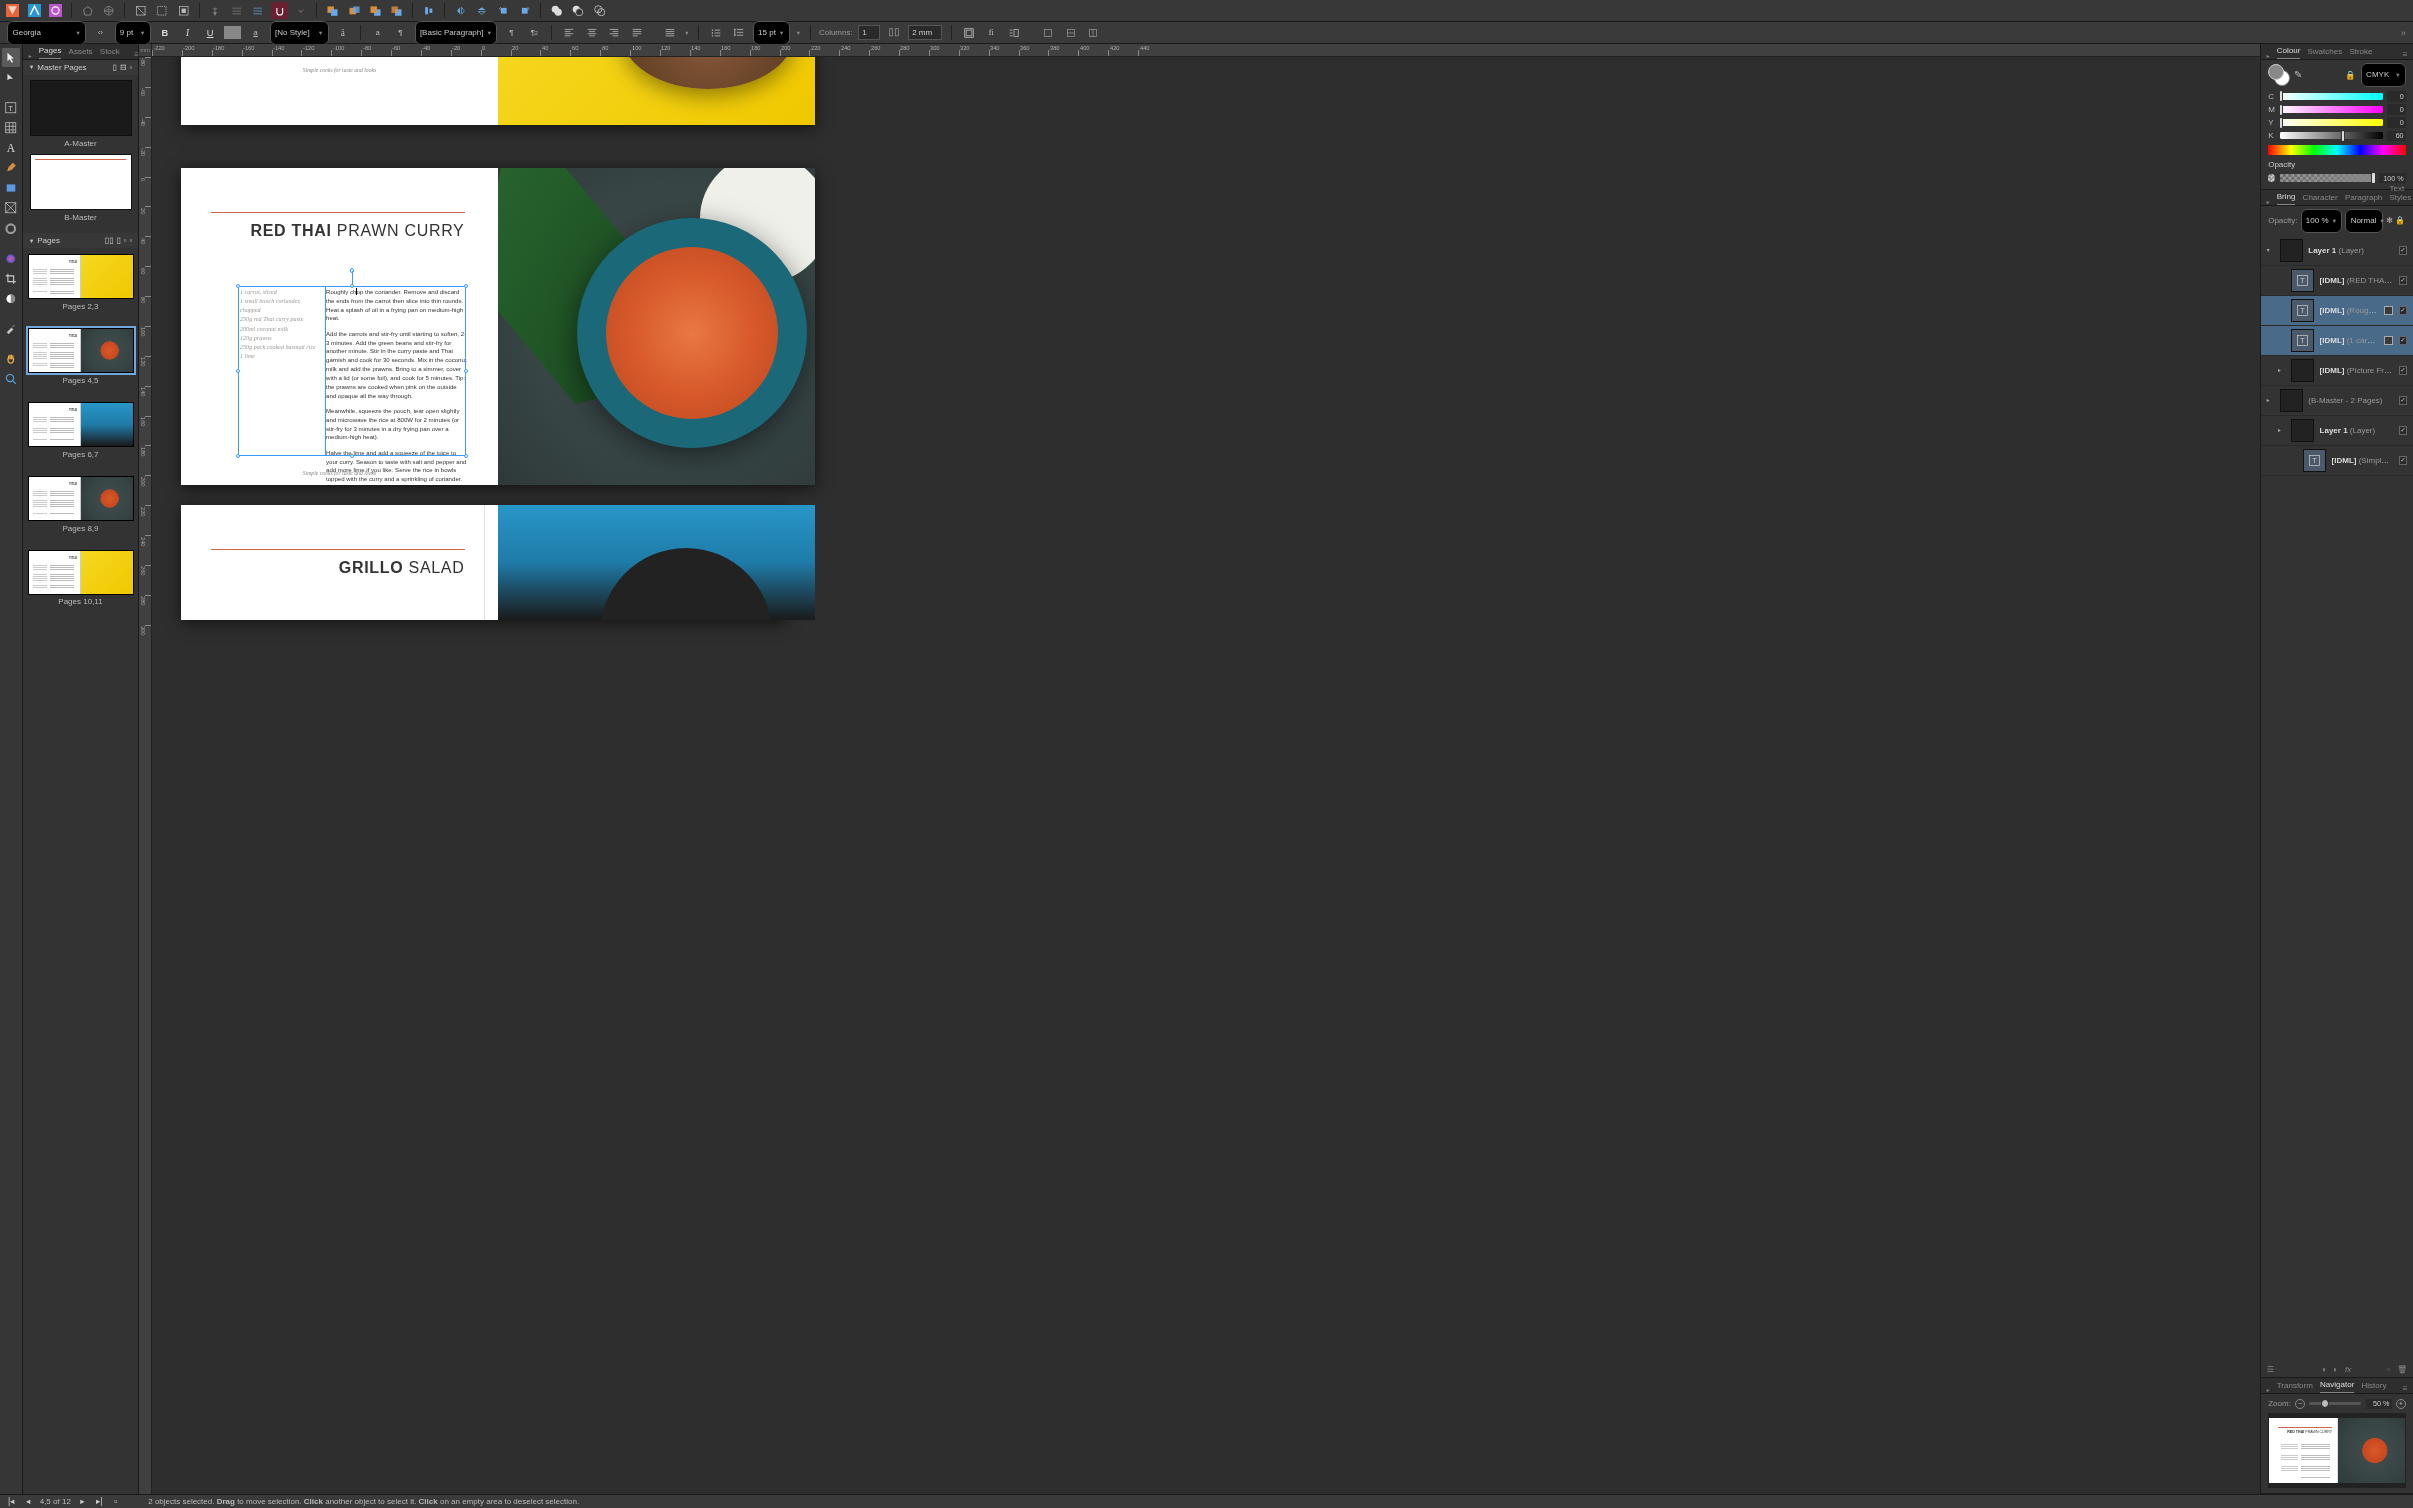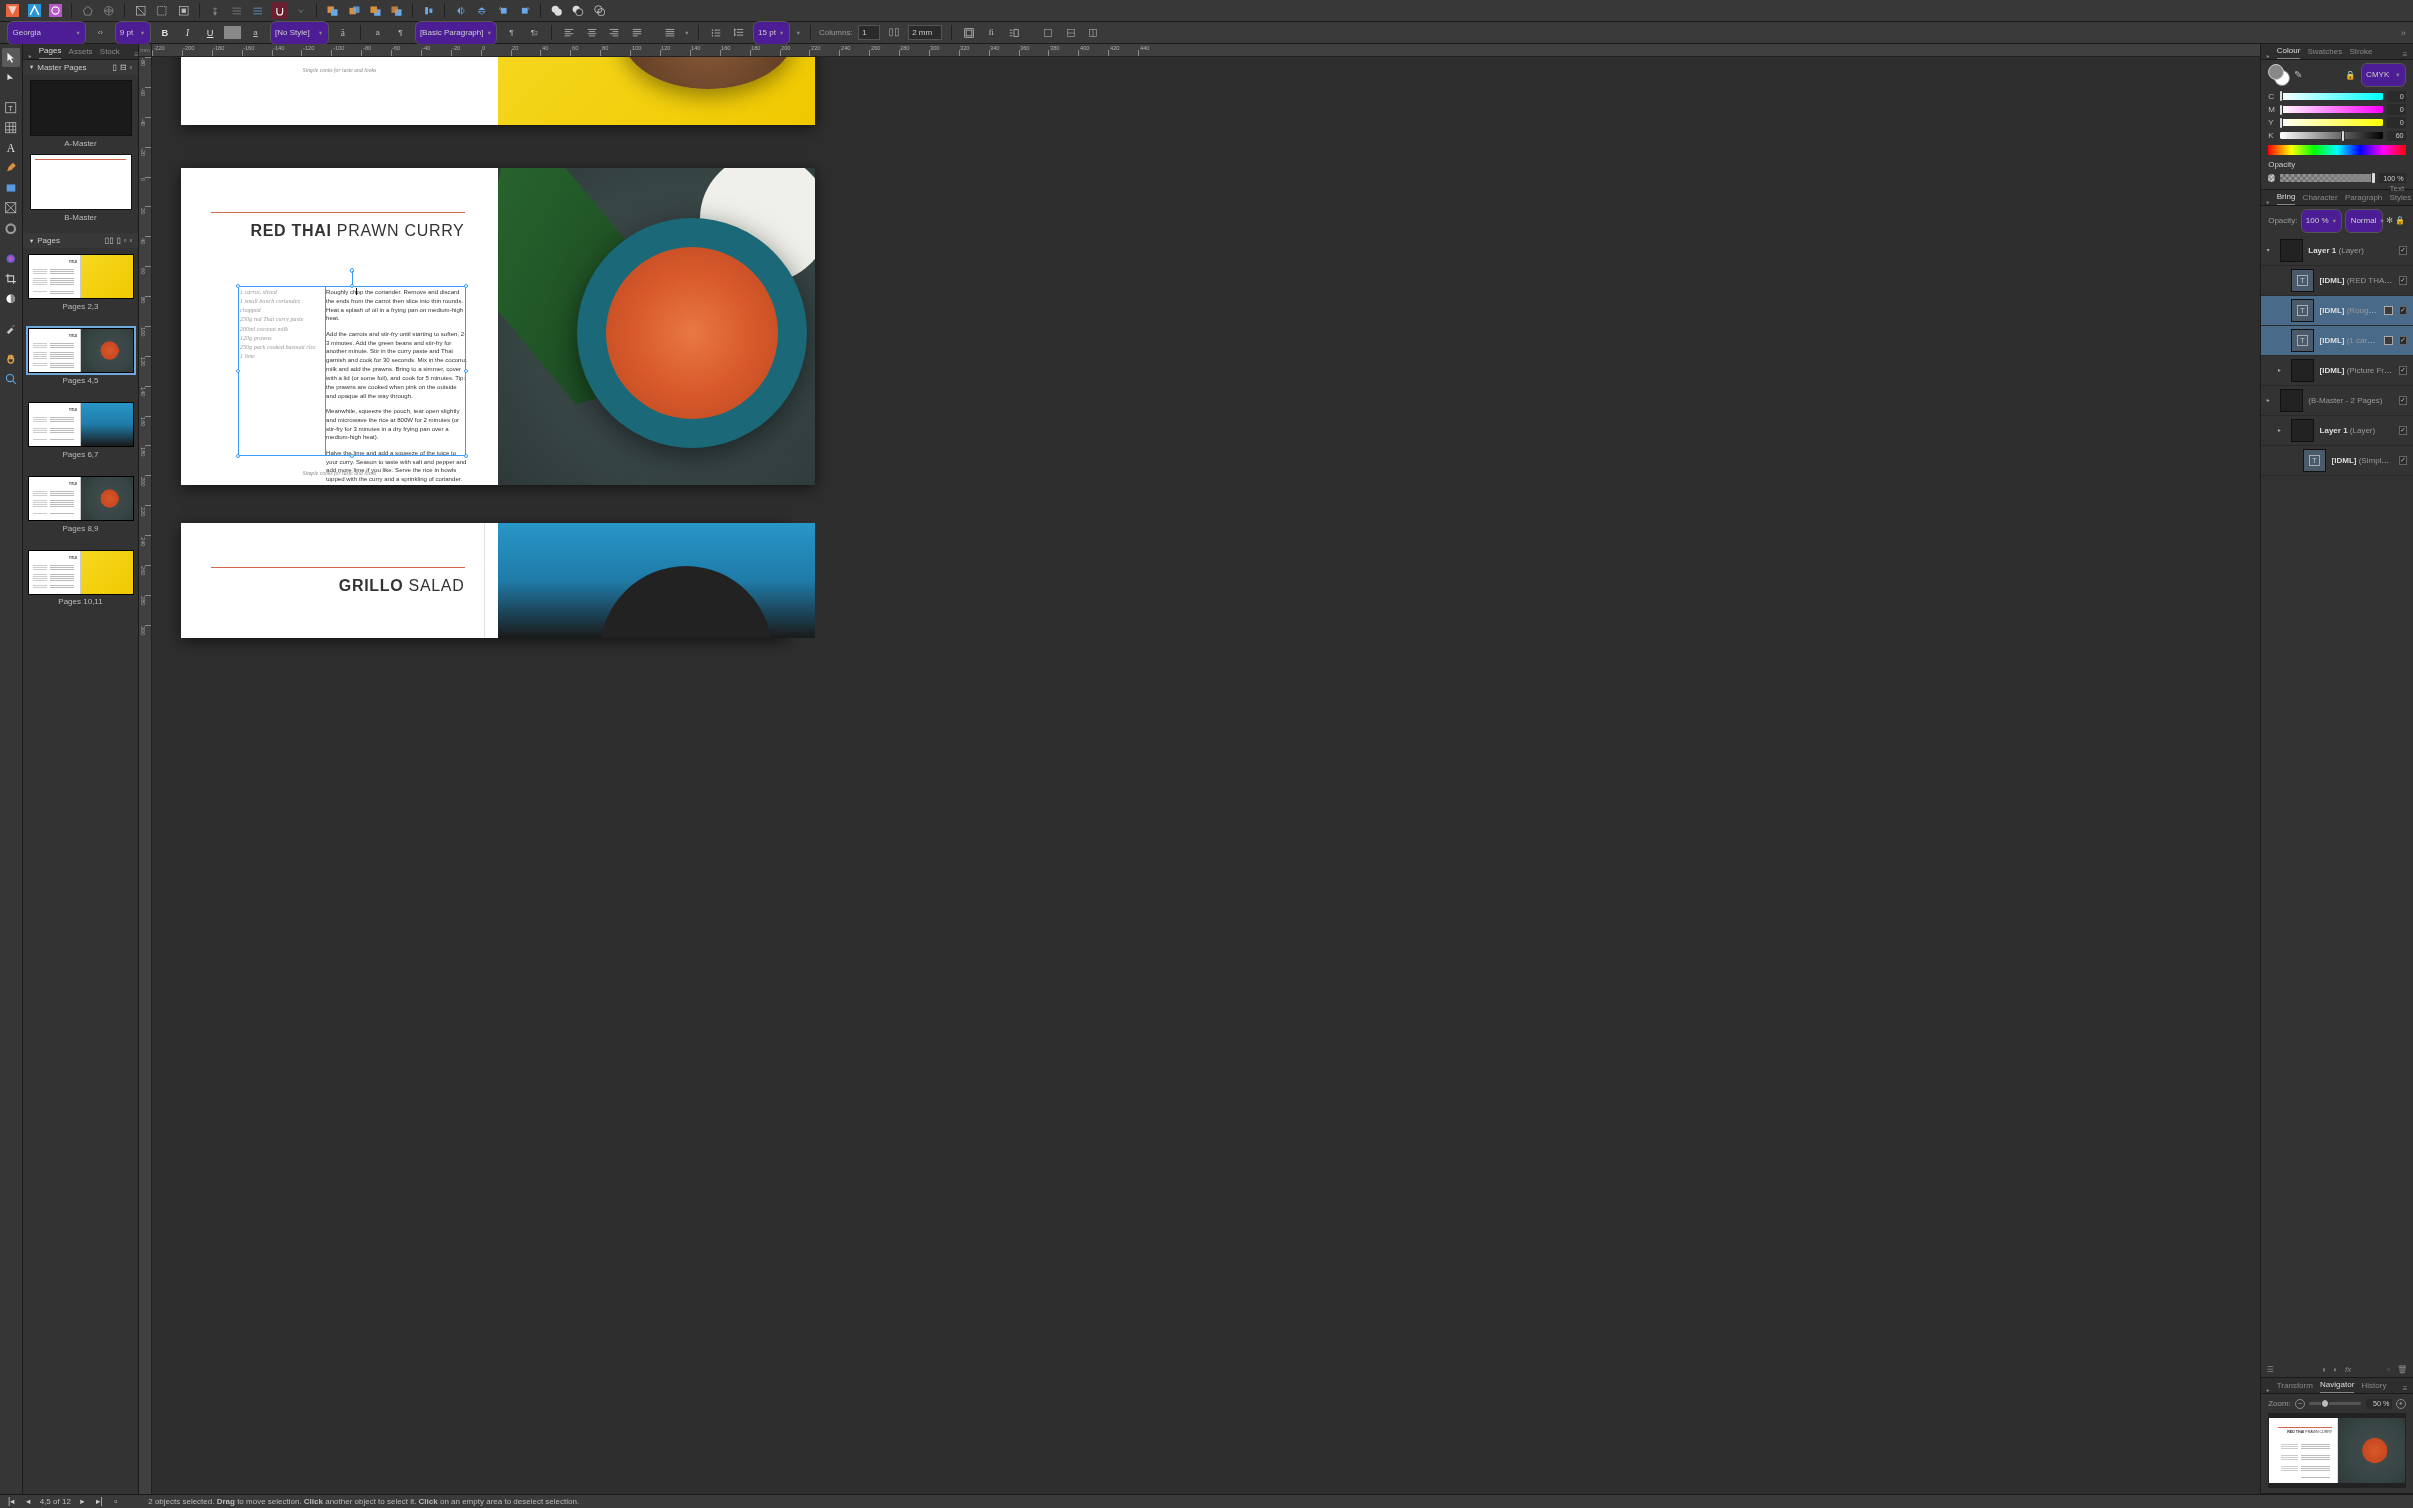--- a/index.html
+++ b/index.html
@@ -3,21 +3,21 @@
 <meta charset="utf-8">
 <style>
 *{box-sizing:border-box;margin:0;padding:0;font-family:-apple-system,BlinkMacSystemFont,"Helvetica Neue",Arial,sans-serif;user-select:none}
 html,body{width:100%;height:100%;background:#2e2e2e;overflow:hidden;color:#b8b8b8;font-size:8px}
 .app{display:flex;flex-direction:column;width:100%;height:100%}
 .top-toolbar{height:22px;background:#383838;border-bottom:0.7px solid #1a1a1a;display:flex;align-items:center;padding:0 4.3px;gap:4.3px}
 .context-toolbar{height:22px;background:#3a3a3a;border-bottom:0.7px solid #1a1a1a;display:flex;align-items:center;padding:0 7.2px;gap:5.7px;font-size:8px}
 .icon-btn{width:17px;height:17px;display:flex;align-items:center;justify-content:center;border-radius:1.4px;cursor:default}
 .tb-sep{width:0.7px;height:14.4px;background:#222;margin:0 2.9px}
 .title-pill{background:#555;padding:2.2px 7.2px;border-radius:2.2px;color:#ddd;font-size:8px}
-.dd{background:#4c1d95;border:0.7px solid #555;padding:1.4px 4.3px;border-radius:6px;display:flex;align-items:center;gap:2.9px;min-width:36px;height:24px;font-size:8px;color:#ccc}
+.dd{background:#000000;border:0.7px solid #555;padding:1.4px 4.3px;border-radius:6px;display:flex;align-items:center;gap:2.9px;min-width:36px;height:24px;font-size:8px;color:#ccc}
 .dd .car{margin-left:auto;font-size:5.7px;color:#888}
 .num-input{background:#2a2a2a;border:0.7px solid #555;width:34px;height:14.4px;color:#ccc;padding:0 2.9px;font-size:8px}
 .label{color:#999;font-size:8px}
 .main{flex:1;display:flex;min-height:0}
 .left-tools{width:23px;background:#363636;border-right:0.7px solid #1a1a1a;display:flex;flex-direction:column;align-items:center;padding-top:4.3px;gap:1.4px}
 .tool{width:18.7px;height:18.7px;display:flex;align-items:center;justify-content:center;border-radius:1.4px}
 .tool.active{background:#5a5a5a}
 .pages-panel{width:116px;background:#333;border-right:0.7px solid #1a1a1a;display:flex;flex-direction:column}
 .panel-tabs{display:flex;background:#2e2e2e;border-bottom:0.7px solid #1a1a1a;padding:0 5.7px;height:16px;align-items:flex-end;gap:7.2px;font-size:8px}
 .panel-tab{padding:2.9px 0;color:#888}
@@ -734,21 +734,21 @@
             <div class="handle" style="left:-2.9px;top:50%;margin-top:-2.2px"></div>
               <div class="handle" style="right:-2.9px;top:50%;margin-top:-2.2px"></div>
             <div class="handle" style="top:-2.9px;left:50%;margin-left:-2.2px"></div>
               <div class="handle" style="bottom:-2.9px;left:50%;margin-left:-2.2px"></div>
             <div class="handle" style="top:-18.7px;left:50%;margin-left:-2.2px"></div>
             <div style="position:absolute;top:-16px;left:50%;width:0.7px;height:14.4px;background:#3a9bff"></div>
           </div>
           <div class="text-cursor" style="left:175px;top:120px"></div>
         </div>
 
-        <div class="spread" style="left:29px;top:466px;width:606px;height:115px">
+        <div class="spread" style="left:29px;top:448px;width:606px;height:115px">
           <div class="gutter"></div>
           <div class="hr-rule" style="left:29.5px;top:44px;width:254px"></div>
           <div class="recipe-title" style="left:29.5px;top:54px;width:254px;text-align:right"><span class="b">GRILLO</span><span class="l"> SALAD</span></div>
           <div class="photo photo-salad" style="left:317px;top:0;width:317px;height:115px">
             <div style="position:absolute;right:43px;top:43px;width:172px;height:172px;border-radius:50%;background:#222"></div>
           </div>
         </div>
       </div>
     </div>
 

